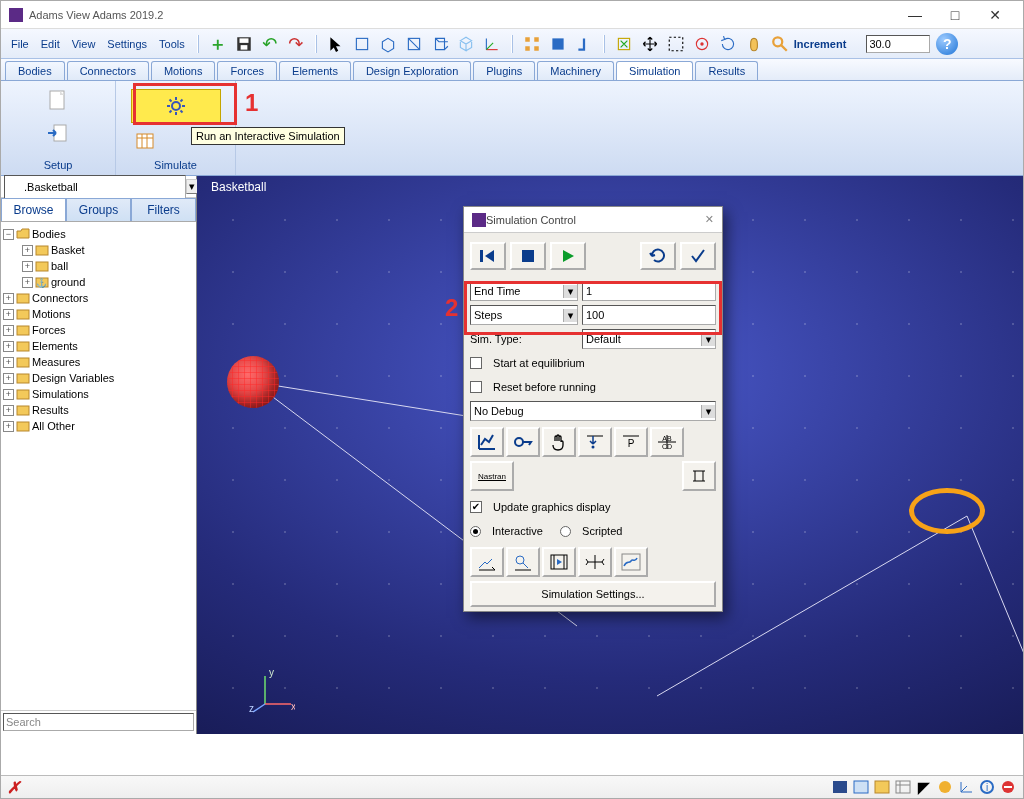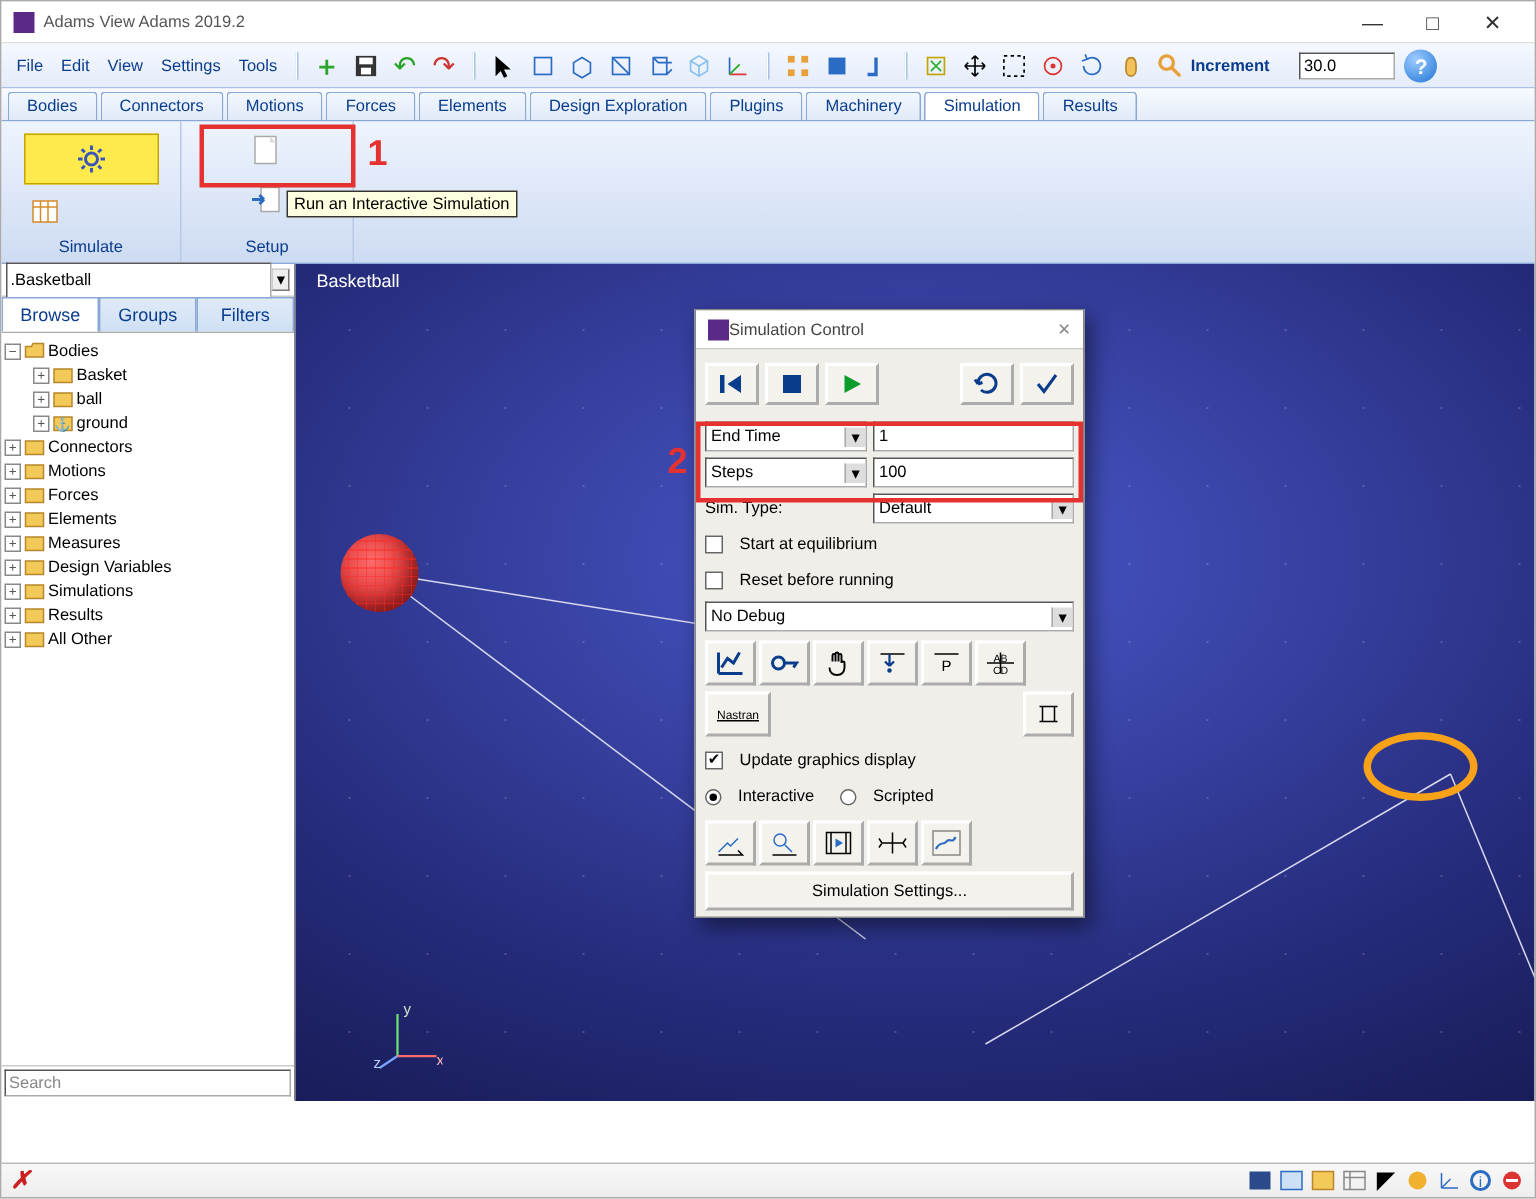--- a/index.html
+++ b/index.html
@@ -122,21 +122,21 @@
     background: #fff;
     border-right: 1px solid #888;
     display: flex; flex-direction: column;
   }
   .model-sel {
     height: 22px;
     border-bottom: 1px solid #ccc;
     display: flex; align-items: center;
     padding: 3px;
   }
-  .model-input { flex: 1; height: 24px; border: 1px inset #aaa; font-size: 11px; padding: 0 2px; background: #fff;}
+  .model-input { flex: 1; height: 24px; border: 1px inset #aaa; font-size: 11px; padding: 0 19px; background: #fff;}
   .left-tabs { display: flex; height: 24px; border-bottom: 1px solid #aaa;}
   .left-tab {
     flex: 1; display:flex;align-items:center;justify-content:center;
     color: #0a3c8c;
     border: 1px solid #8aa8d6;
     border-bottom: none;
     background: linear-gradient(#e0eaf8,#cfe0f4);
     font-size: 12px;
   }
   .left-tab.active { background: #fff; }
@@ -406,20 +406,33 @@
   <div class="tab">Forces</div>
   <div class="tab">Elements</div>
   <div class="tab">Design Exploration</div>
   <div class="tab">Plugins</div>
   <div class="tab">Machinery</div>
   <div class="tab active">Simulation</div>
   <div class="tab">Results</div>
 </div>
 
 <div class="ribbon">
+  <div class="ribbon-panel">
+    <div class="big-icons">
+      <svg width="24" height="22">
+          <rect x="4" y="2" width="14" height="18" fill="#fff" stroke="#aaa"></rect>
+          <path d="M14 2l4 4h-4z" fill="#ddd"></path>
+        </svg>
+      <svg width="24" height="20">
+          <rect x="8" y="2" width="12" height="16" fill="#fff" stroke="#aaa"></rect>
+          <path d="M2 10h8m0 0l-3-3m3 3l-3 3" stroke="#2a6bc4" stroke-width="2" fill="none"></path>
+        </svg>
+    </div>
+    <div class="ribbon-label">Setup</div>
+  </div>
   <div class="ribbon-panel" style="width:120px;">
     <div class="sim-btn">
       <svg width="20" height="20">
           <circle cx="10" cy="10" r="4" fill="none" stroke="#3a56b8" stroke-width="2"></circle>
           <g stroke="#3a56b8" stroke-width="2">
             <line x1="10" y1="1" x2="10" y2="4"></line>
             <line x1="10" y1="16" x2="10" y2="19"></line>
             <line x1="1" y1="10" x2="4" y2="10"></line>
             <line x1="16" y1="10" x2="19" y2="10"></line>
             <line x1="3.5" y1="3.5" x2="5.5" y2="5.5"></line>
@@ -429,33 +442,20 @@
           </g>
         </svg>
     </div>
     <svg width="18" height="16" style="align-self:flex-start;margin-left:16px;">
         <rect x="1" y="1" width="16" height="14" fill="#fff" stroke="#d58a2a"></rect>
         <line x1="1" y1="5" x2="17" y2="5" stroke="#d58a2a"></line>
         <line x1="6" y1="1" x2="6" y2="15" stroke="#d58a2a"></line>
         <line x1="11" y1="1" x2="11" y2="15" stroke="#d58a2a"></line>
       </svg>
     <div class="ribbon-label">Simulate</div>
-  </div>
-  <div class="ribbon-panel">
-    <div class="big-icons">
-      <svg width="24" height="22">
-          <rect x="4" y="2" width="14" height="18" fill="#fff" stroke="#aaa"></rect>
-          <path d="M14 2l4 4h-4z" fill="#ddd"></path>
-        </svg>
-      <svg width="24" height="20">
-          <rect x="8" y="2" width="12" height="16" fill="#fff" stroke="#aaa"></rect>
-          <path d="M2 10h8m0 0l-3-3m3 3l-3 3" stroke="#2a6bc4" stroke-width="2" fill="none"></path>
-        </svg>
-    </div>
-    <div class="ribbon-label">Setup</div>
   </div>
   <div class="highlight-box-1"></div>
   <div class="annot-1">1</div>
   <div class="tooltip">Run an Interactive Simulation</div>
 </div>
 
 <div class="bodyarea">
 
   <div class="leftpanel">
     <div class="model-sel">

